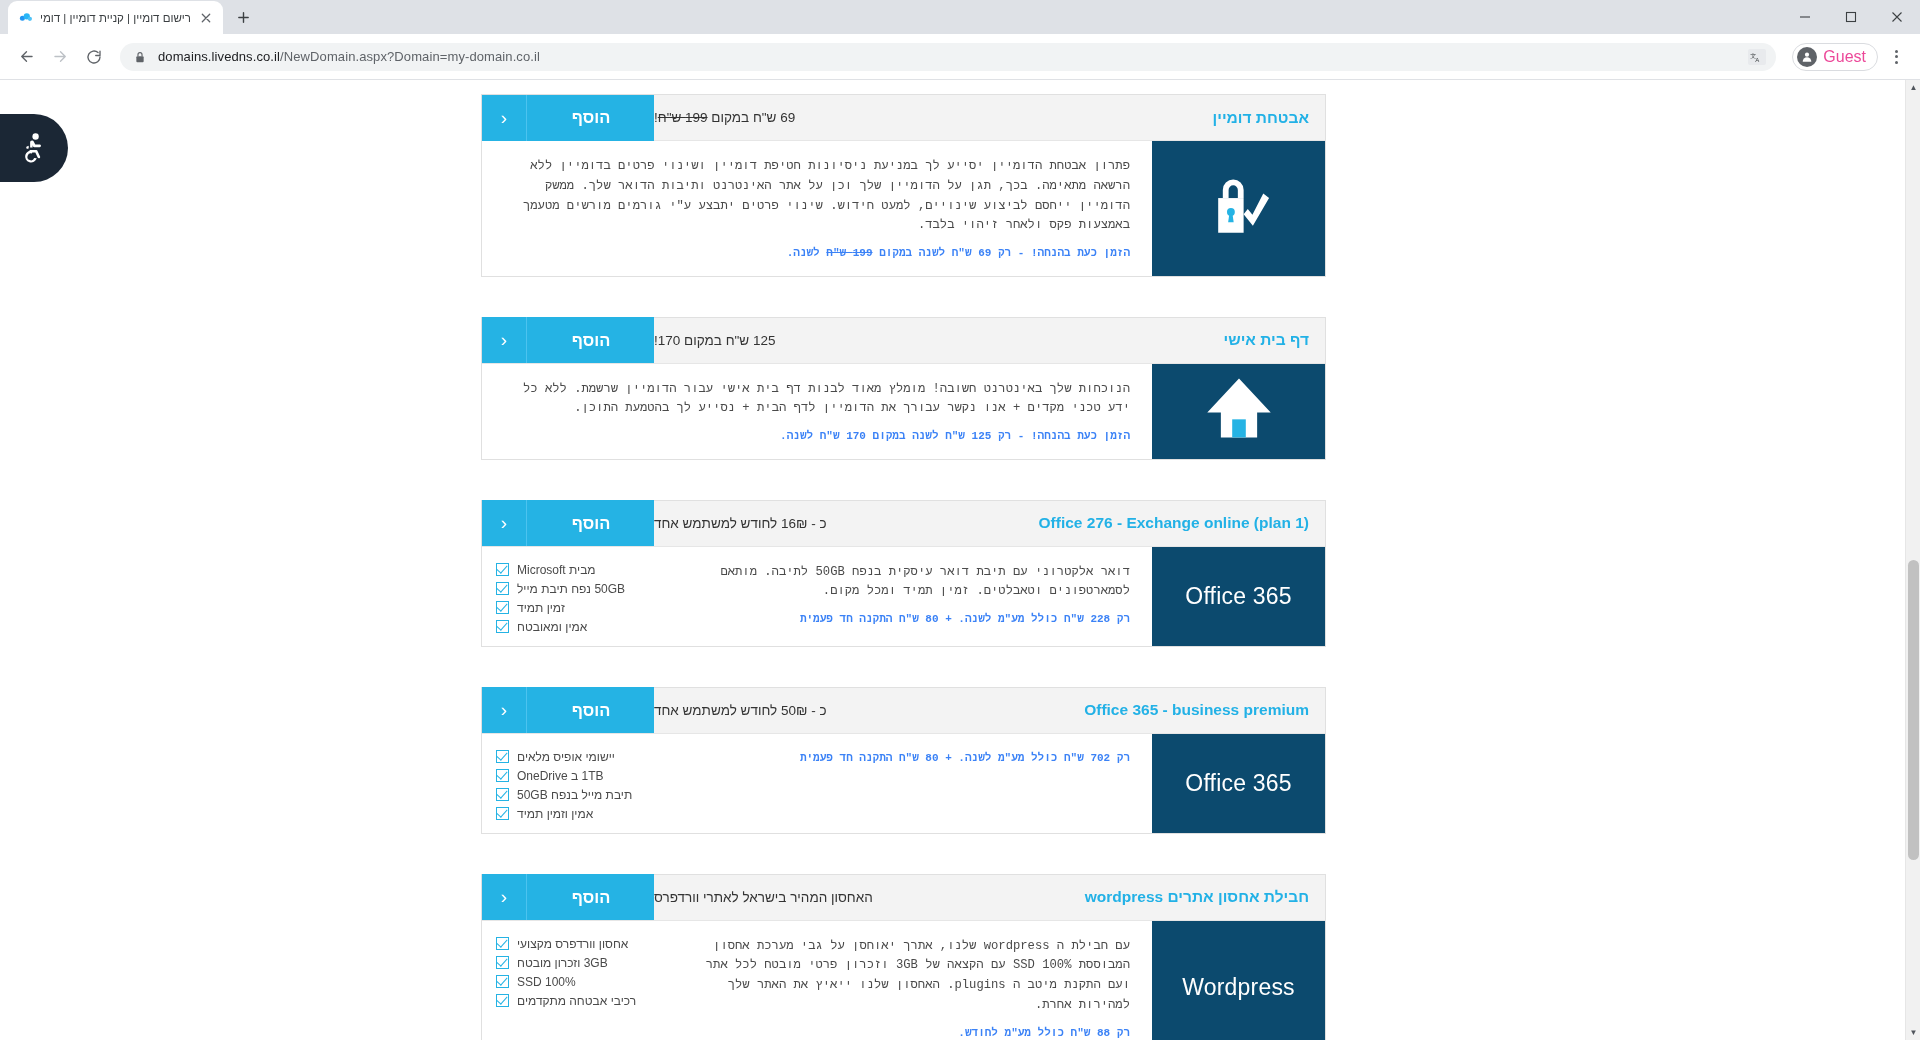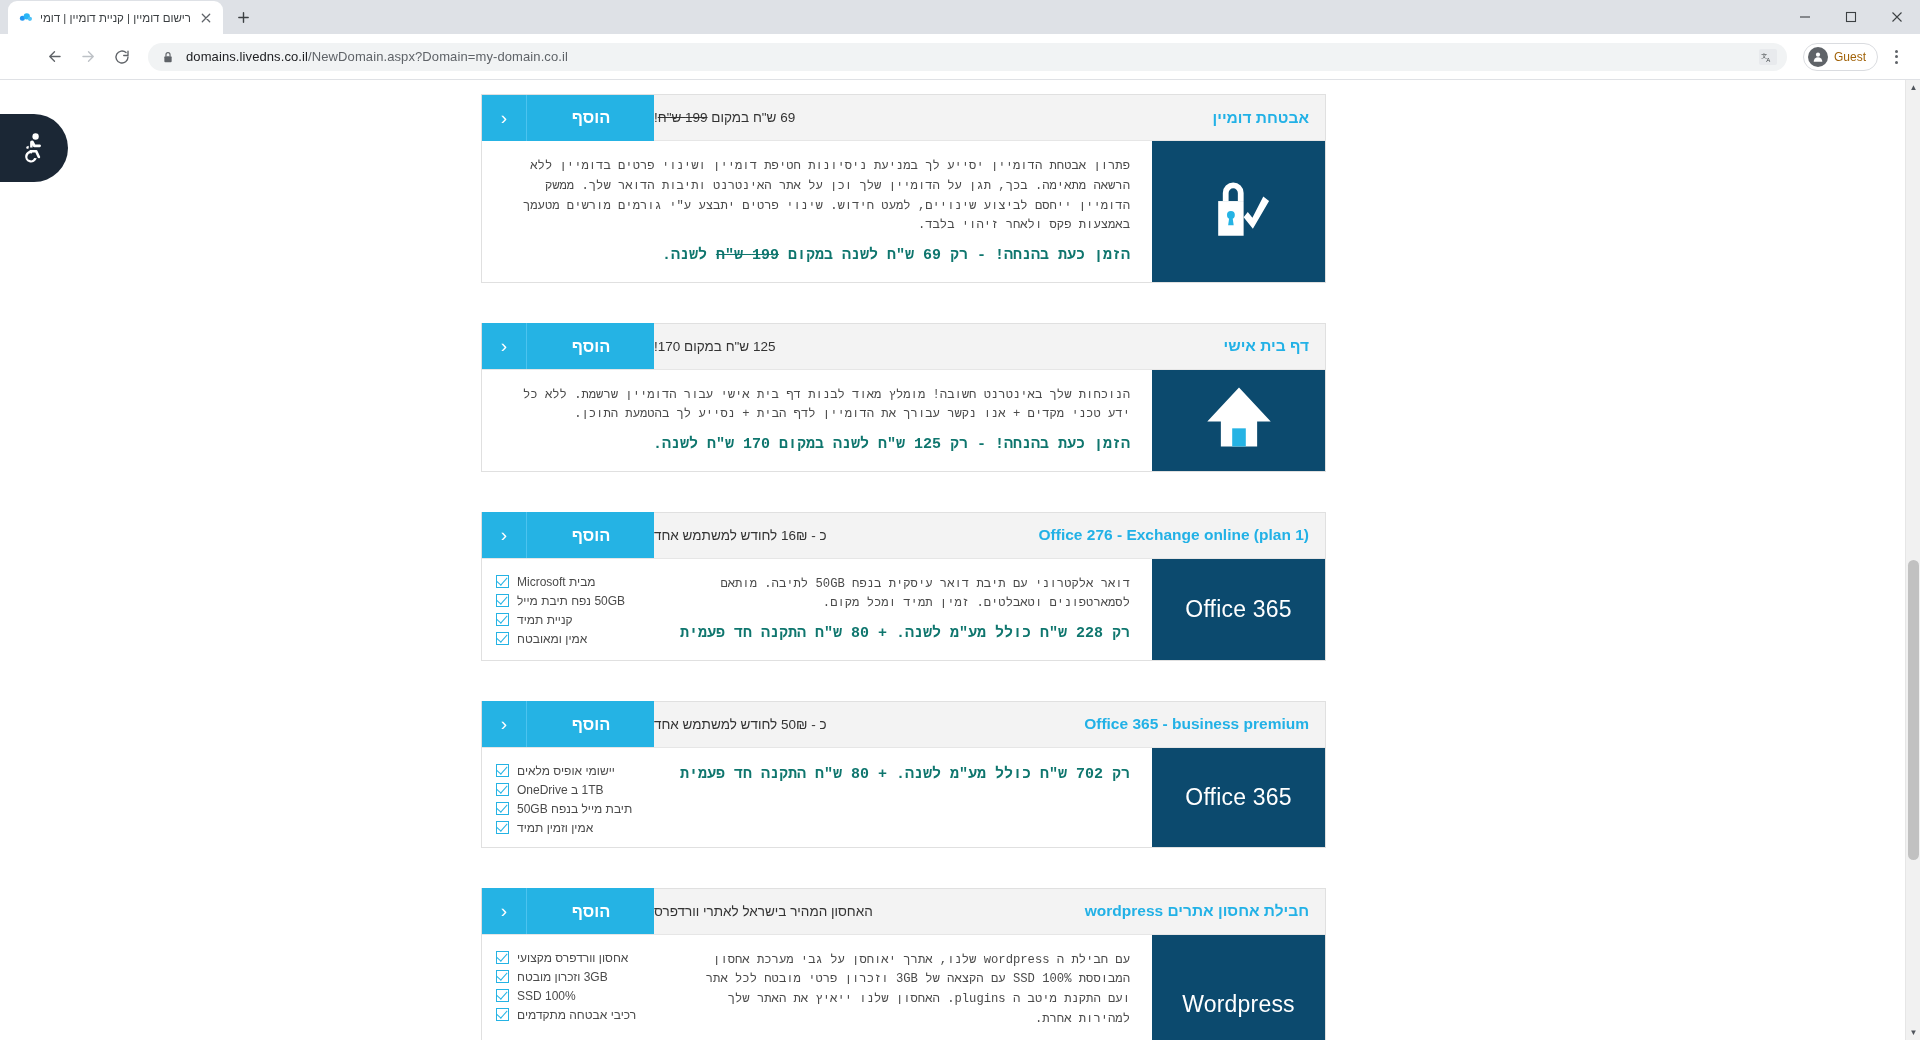--- a/index.html
+++ b/index.html
@@ -47,21 +47,21 @@
     position: absolute; right: 0; top: 0; height: 34px;
     display: flex; align-items: center;
   }
   .win-btn {
     width: 46px; height: 34px; display: flex;
     align-items: center; justify-content: center; color: #3c4043;
   }
 
   .toolbar {
     height: 45px; background: #fff; display: flex; align-items: center;
-    padding: 2px 10px; gap: 2px; flex: 0 0 45px; margin-left: 28px;
+    padding: 2px 10px; gap: 2px; flex: 0 0 45px;
   }
   .nav-btn {
     width: 32px; height: 32px; display: flex; align-items: center;
     justify-content: center; border-radius: 50%; color: #5f6368;
     flex: 0 0 32px;
   }
   .nav-btn.disabled { color: #bdc1c6; }
   .omnibox {
     flex: 1; height: 28px; background: #f1f3f4; border-radius: 14px;
     display: flex; align-items: center; padding: 0 14px; gap: 10px;
@@ -81,21 +81,21 @@
   }
   .profile-chip {
     height: 28px; border: 1px solid #dadce0; border-radius: 14px;
     display: flex; align-items: center; gap: 6px; padding: 0 11px 0 4px;
     margin-left: 6px; flex: 0 0 auto;
   }
   .avatar-circle {
     width: 20px; height: 20px; border-radius: 50%; background: #5f6368;
     display: flex; align-items: center; justify-content: center; color: #fff;
   }
-  .profile-name { font-size: 12px; color: #a16207; }
+  .profile-name { font-size: 16px; color: #ec4899; }
   .kebab {
     width: 28px; height: 28px; display: flex; flex-direction: column;
     align-items: center; justify-content: center; gap: 2.5px; margin-left: 2px;
     flex: 0 0 28px;
   }
   .kebab i { width: 3px; height: 3px; border-radius: 50%; background: #5f6368; display: block; }
 
   
   .viewport {
     flex: 1; background: #ffffff; position: relative; overflow: hidden;
@@ -146,21 +146,21 @@
     display: flex; align-items: center; justify-content: center;
     font-size: 23px; letter-spacing: .2px; text-align: center;
   }
   .card-text {
     flex: 1; padding: 16px 22px 14px 18px; text-align: right; font-family: Liberation Mono, monospace;
   }
   .card-desc {
     font-size: 12.2px; color: #4a4a4a; line-height: 1.62; margin-bottom: 9px;
   }
   .card-promo {
-    font-size: 15px; color: #0f766e; font-weight: 700; line-height: 1.5;
+    font-size: 11px; color: #3b82f6; font-weight: 700; line-height: 1.5;
   }
   .card-promo .old { text-decoration: line-through; }
   .feat-list {
     width: 178px; flex: 0 0 178px; padding: 16px 4px 12px 14px;
     display: flex; flex-direction: column; gap: 5px; align-items: flex-start;
   }
   .feat-row {
     display: flex; gap: 8px; width: 100%;
     justify-content: flex-start; flex-direction: row-reverse;
   }
@@ -380,21 +380,21 @@
                   <div class="feat-row">
                     <span class="feat-check"></span>
                     <span class="feat-label">מבית Microsoft</span>
                   </div>
                   <div class="feat-row">
                     <span class="feat-check"></span>
                     <span class="feat-label">50GB נפח תיבת מייל</span>
                   </div>
                   <div class="feat-row">
                     <span class="feat-check"></span>
-                    <span class="feat-label">קניית תמיד</span>
+                    <span class="feat-label">זמין תמיד</span>
                   </div>
                   <div class="feat-row">
                     <span class="feat-check"></span>
                     <span class="feat-label">אמין ומאובטח</span>
                   </div>
                 </div>
               </div>
             </div>
             <div class="card">
               <div class="card-head">

